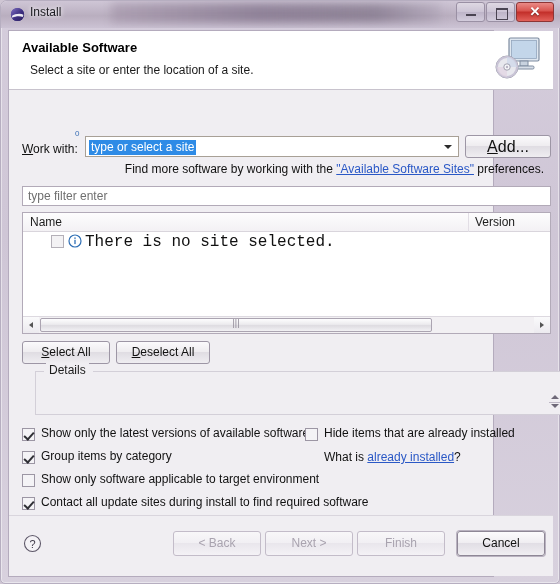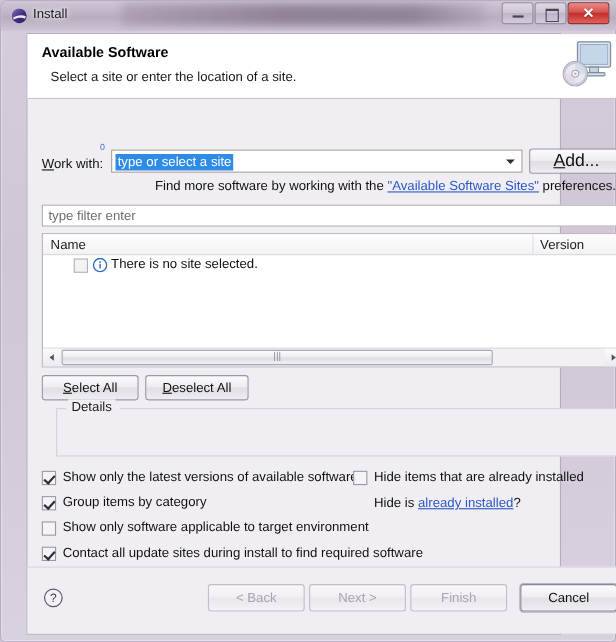--- a/index.html
+++ b/index.html
@@ -72,21 +72,21 @@
   }
   #btn-close span {
     position: absolute; left: 0; right: 0; top: 1px;
     text-align: center; font-size: 13px; font-weight: bold; color: #fff;
     text-shadow: 0 1px 1px rgba(0,0,0,0.45);
     font-family: "Liberation Sans", sans-serif;
   }
 
   
   #dialog {
-    position: absolute; left: 23px; top: 29px;
+    position: absolute; left: 7px; top: 29px;
     width: 486px; height: 547px;
     background: #f0eef2;
     border: 1px solid #b4abbd;
     padding-left: 12px;
   }
 
   
   #header {
     position: absolute; left: 0; top: 0; width: 544px; height: 59px;
     background: #ffffff;
@@ -159,21 +159,21 @@
   }
   #col-name { position:absolute; left:7px; top:2px; font-size:12px; color:#1c1c1c; }
   #col-version { position:absolute; left:452px; top:2px; font-size:12px; color:#1c1c1c; }
   #col-divider { position:absolute; left:445px; top:0; width:1px; height:19px; background:#e2dee5; }
   #tree-row { position:absolute; left:0; top:20px; width:527px; height:18px; }
   #row-checkbox {
     position:absolute; left:28px; top:2px; width:13px; height:13px;
     background:#f3f2f4; border:1px solid #b4b0b8;
   }
   #row-info-icon { position:absolute; left:45px; top:1px; width:14px; height:14px; }
-  #row-label { position:absolute; left:62px; top:0px; font-size:12px; color:#111; }
+  #row-label { position:absolute; left:62px; top:0px; font-size:16px; color:#111;font-family:Liberation Mono, monospace; }
 
   
   #tree-scroll {
     position:absolute; left:0; bottom:0; width:527px; height:17px;
     background:#f2f0f3; border-top:1px solid #ddd9e0;
   }
   #sb-left, #sb-right {
     position:absolute; top:0; width:16px; height:16px;
     background: linear-gradient(180deg,#fafafb,#eceaef);
   }
@@ -394,21 +394,21 @@
       <div class="cbox checked"></div>
       <div class="cbtext">Contact all update sites during install to find required software</div>
     </div>
 
     <div class="cbrow" style="left:296px; top:396px;">
       <div class="cbox"></div>
       <div class="cbtext">Hide items that are already installed</div>
     </div>
 
     <div class="cbrow" style="left:315px; top:419px;">
-      <span>Hide is </span><span class="link">already installed</span><span>?</span>
+      <span>What is </span><span class="link">already installed</span><span>?</span>
     </div>
 
     <div id="buttonbar">
       <svg id="help-icon" viewBox="0 0 19 19">
         <circle cx="9.5" cy="9.5" r="8" fill="#f4f2f6" stroke="#5d5768" stroke-width="1.1"></circle>
         <text x="9.5" y="13.6" text-anchor="middle" font-family="Liberation Sans, sans-serif" font-size="11" fill="#3f3a49">?</text>
       </svg>
 
       <div class="dbtn" id="btn-back">
         <span>&lt; Back</span>

